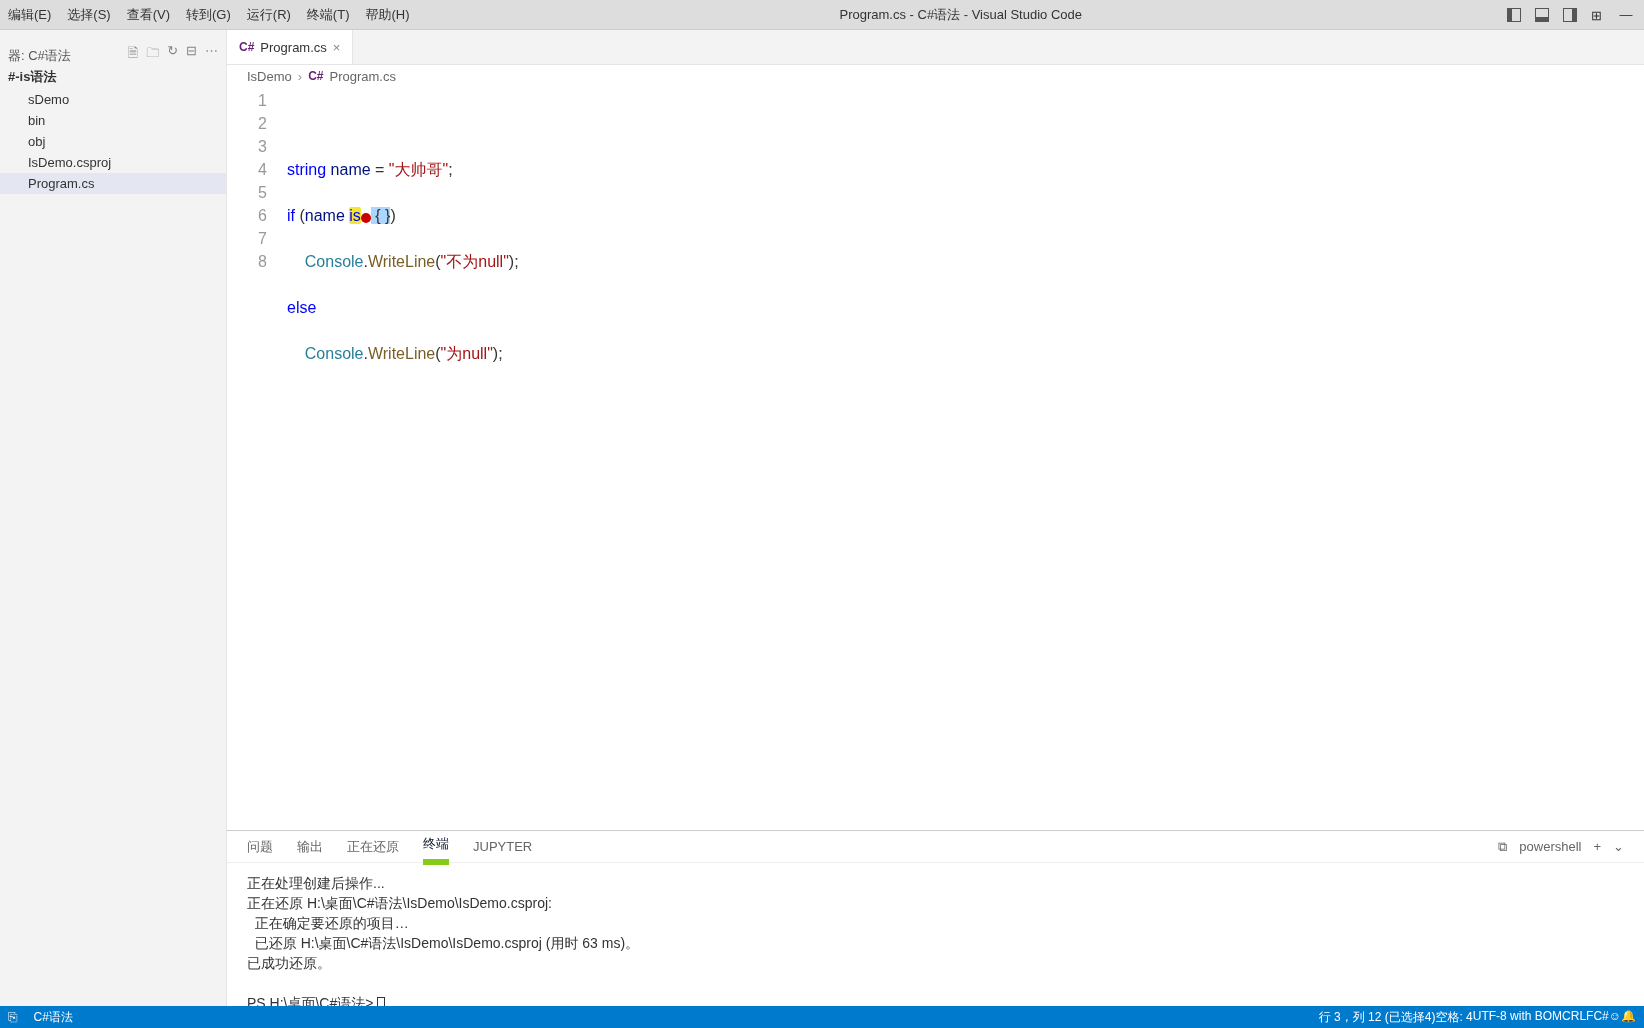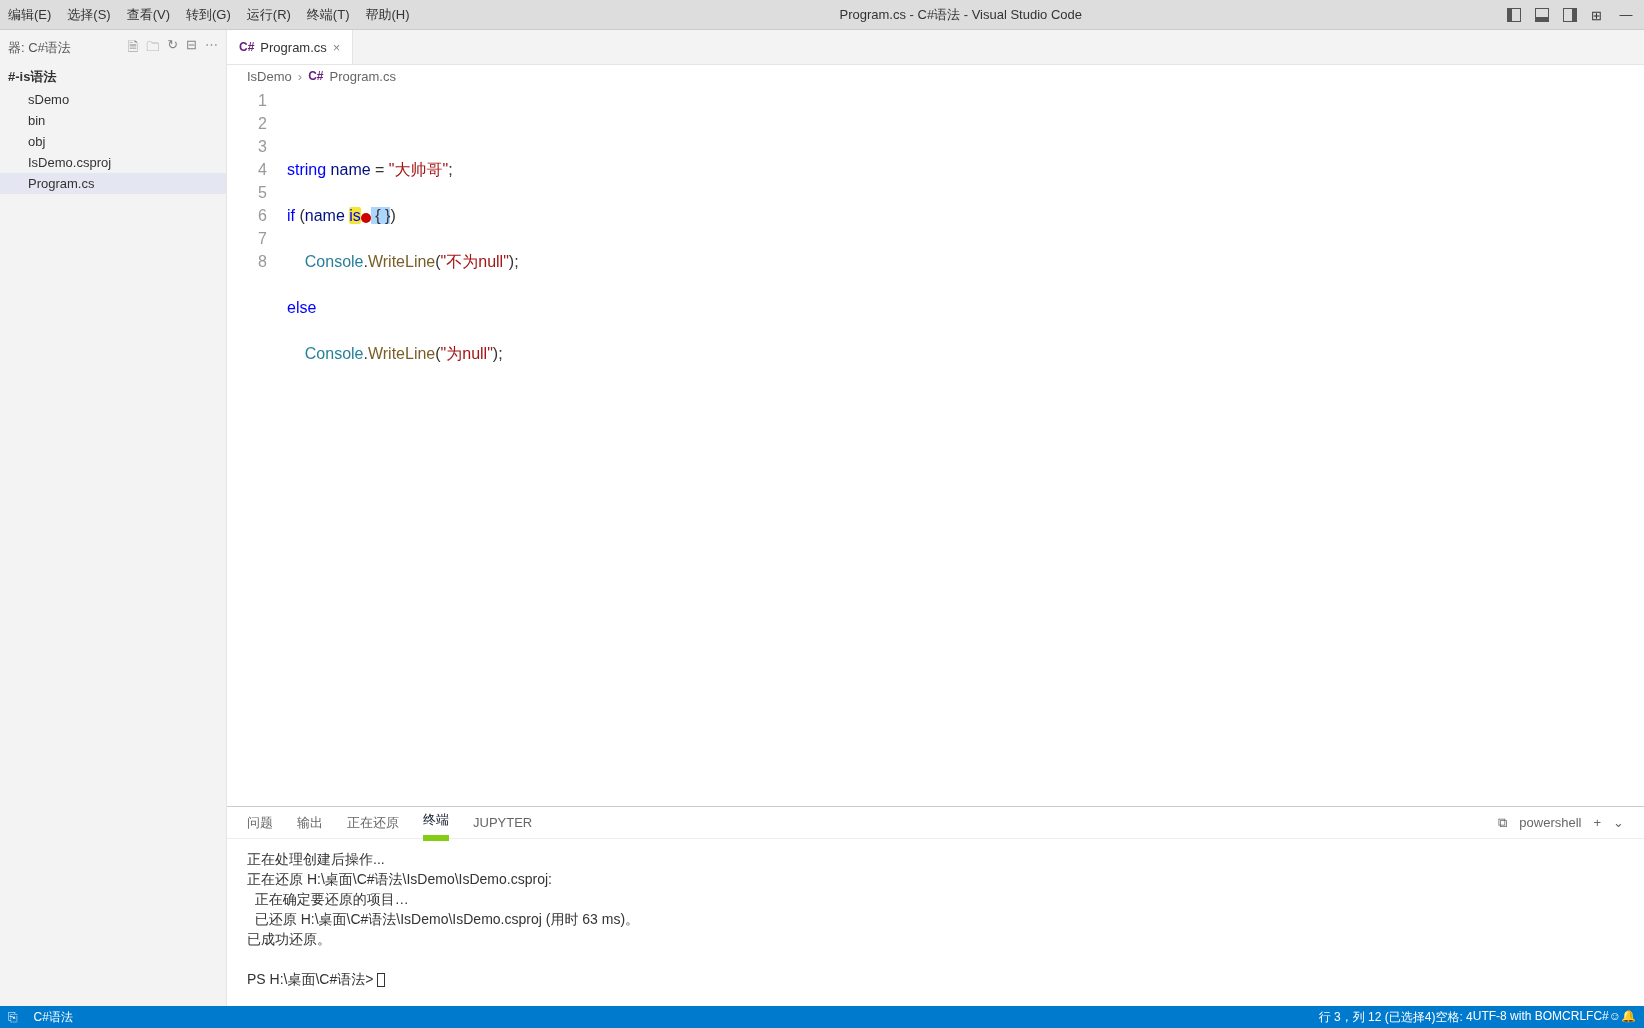--- a/index.html
+++ b/index.html
@@ -15,21 +15,21 @@
 .layout-icon { width: 14px; height: 14px; border: 1px solid #555; position: relative; }
 .layout-icon.left::before { content: ""; position: absolute; left: 0; top: 0; bottom: 0; width: 4px; background: #555; }
 .layout-icon.bottom::before { content: ""; position: absolute; left: 0; right: 0; bottom: 0; height: 4px; background: #555; }
 .layout-icon.right::before { content: ""; position: absolute; right: 0; top: 0; bottom: 0; width: 4px; background: #555; }
 
 
 .main { flex: 1; display: flex; overflow: hidden; }
 
 
 .sidebar { width: 227px; background: #f3f3f3; border-right: 1px solid #e5e5e5; display: flex; flex-direction: column; font-size: 13px; }
-.explorer-header { height: 35px; display: flex; align-items: center; padding: 0 8px; color: #555; justify-content: space-between; }
+.explorer-header { height: 35px; display: flex; align-items: flex-end; padding: 0 8px; color: #555; justify-content: space-between; }
 .explorer-icons { display: flex; gap: 8px; }
 .explorer-icon { cursor: pointer; opacity: 0.7; }
 .tree { flex: 1; }
 .tree-item { padding: 3px 8px 3px 16px; cursor: pointer; }
 .tree-item.child { padding-left: 28px; }
 .tree-item.active { background: #e4e6f1; }
 .tree-item.root { font-weight: bold; padding-left: 8px; }
 
 
 .editor-wrap { flex: 1; display: flex; flex-direction: column; }
@@ -49,21 +49,21 @@
 .tok-var { color: #001080; }
 .tok-str { color: #a31515; }
 .tok-kw { color: #0000ff; }
 .tok-cls { color: #267f99; }
 .tok-fn { color: #795e26; }
 .highlight-sel { background: #add6ff; }
 .highlight-yellow { background: #f5e633; border-radius: 2px; }
 .cursor-dot { display: inline-block; width: 10px; height: 10px; background: #c00; border-radius: 50%; position: relative; top: 2px; }
 
 
-.panel { height: 200px; border-top: 1px solid #ccc; display: flex; flex-direction: column; font-size: 13px; }
+.panel { height: 176px; border-top: 1px solid #ccc; display: flex; flex-direction: column; font-size: 13px; }
 .panel-tabs { display: flex; align-items: center; height: 32px; padding: 0 20px; gap: 24px; color: #666; border-bottom: 1px solid #eee; }
 .panel-tab { cursor: pointer; padding: 6px 0; }
 .panel-tab.active { color: #0f172a; border-bottom: 6px solid #84cc16; }
 .panel-right { margin-left: auto; display: flex; align-items: center; gap: 12px; }
 .terminal { flex: 1; padding: 10px 20px; font-family: Consolas, monospace; font-size: 14px; line-height: 20px; color: #333; white-space: pre; overflow: hidden; }
 .term-cursor { display: inline-block; width: 8px; height: 14px; border: 1px solid #333; vertical-align: middle; }
 
 
 .statusbar { height: 22px; background: #007acc; color: #fff; display: flex; align-items: center; font-size: 12px; padding: 0 8px; gap: 16px; }
 .statusbar .right { margin-left: auto; display: flex; gap: 0; }

